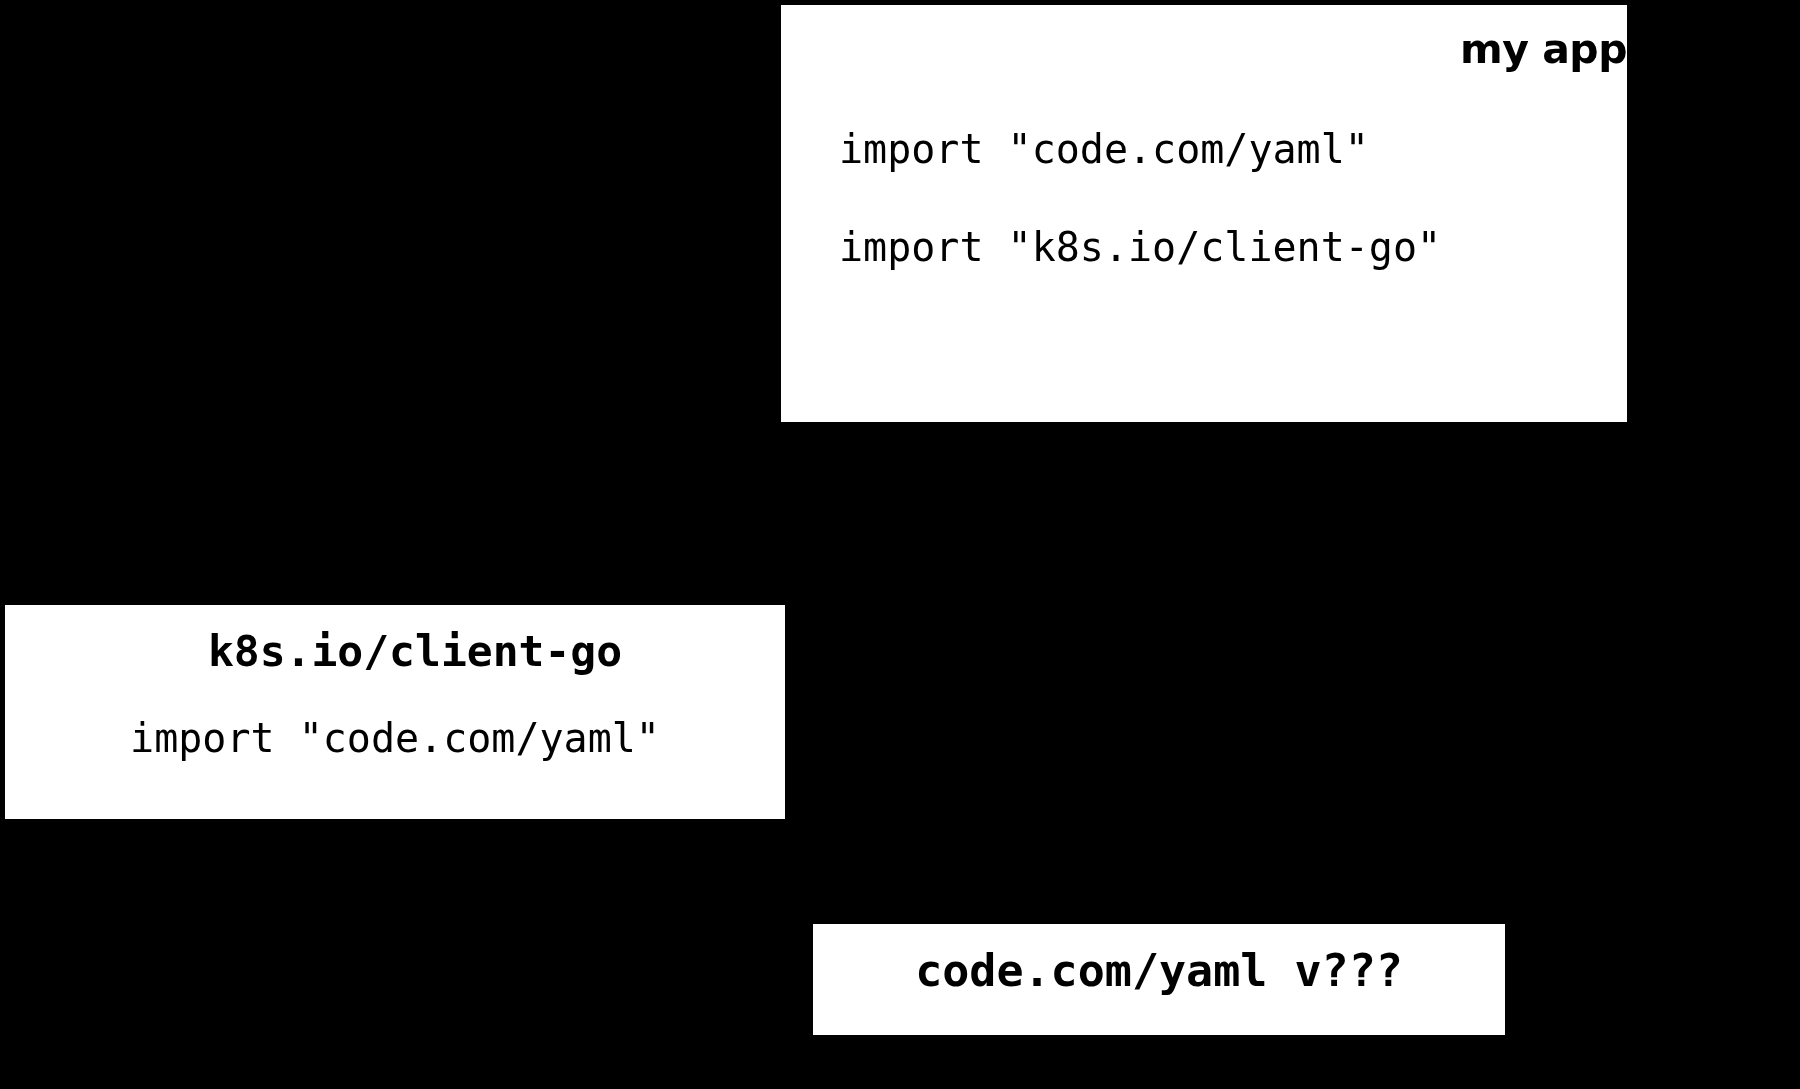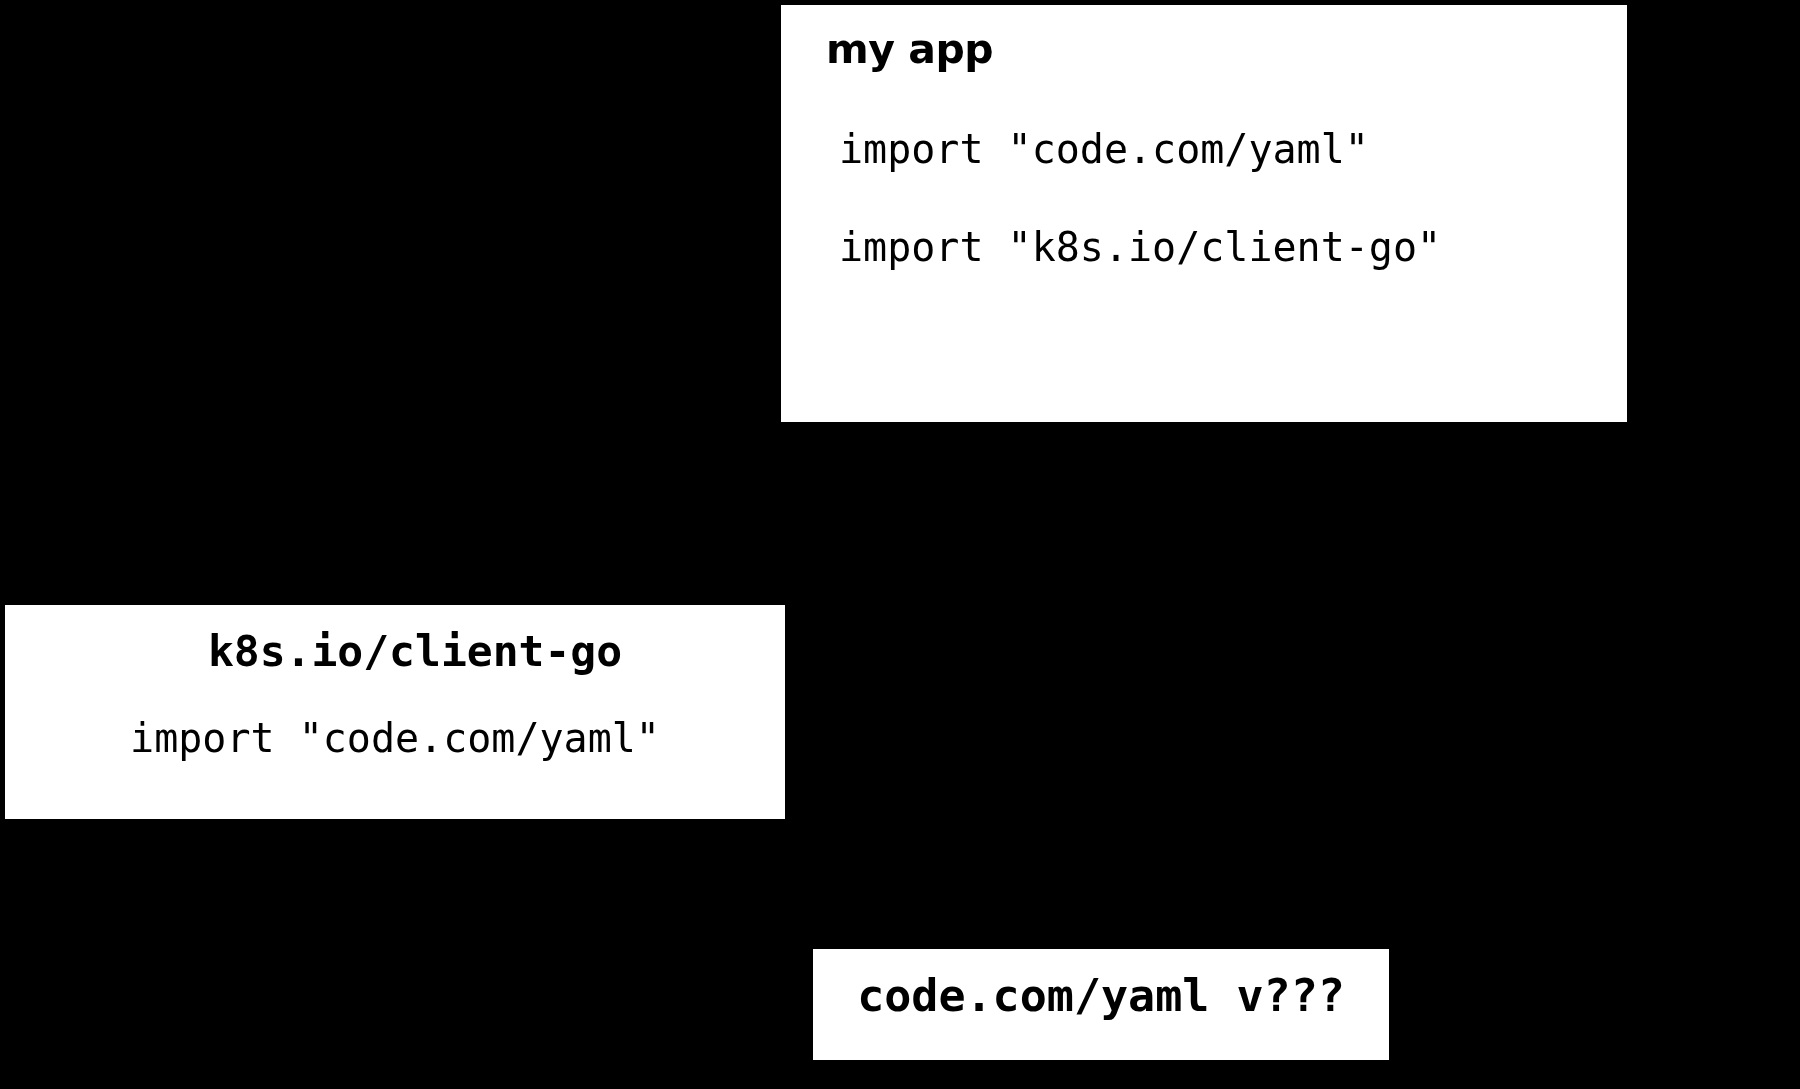--- a/index.html
+++ b/index.html
@@ -30,27 +30,26 @@
     left: 781px;
     top: 5px;
     width: 846px;
     height: 417px;
   }
   #node-myapp .node-title {
     position: absolute;
     left: 0;
     right: 0;
     top: 22px;
-    text-align: left;
+    text-align: right;
     font-family: "DejaVu Sans", "Liberation Sans", sans-serif;
     font-weight: bold;
     font-size: 41px;
     letter-spacing: -0.5px;
     line-height: 1.1;
-    padding-left: 45px;
   }
   #node-myapp .code-line {
     position: absolute;
     font-family: "DejaVu Sans Mono", "Liberation Mono", monospace;
     font-size: 40px;
     white-space: pre;
     letter-spacing: 0px;
     line-height: 1;
   }
   #node-myapp .code-line.l1 {
@@ -90,22 +89,22 @@
     text-align: center;
     font-family: "DejaVu Sans Mono", "Liberation Mono", monospace;
     font-size: 40px;
     white-space: pre;
     line-height: 1;
   }
 
   
   #node-yaml {
     left: 813px;
-    top: 949px;
-    width: 576px;
+    top: 924px;
+    width: 692px;
     height: 111px;
   }
   #node-yaml .node-title {
     position: absolute;
     left: 0;
     right: 0;
     top: 24px;
     text-align: center;
     font-family: "DejaVu Sans Mono", "Liberation Mono", monospace;
     font-weight: bold;

